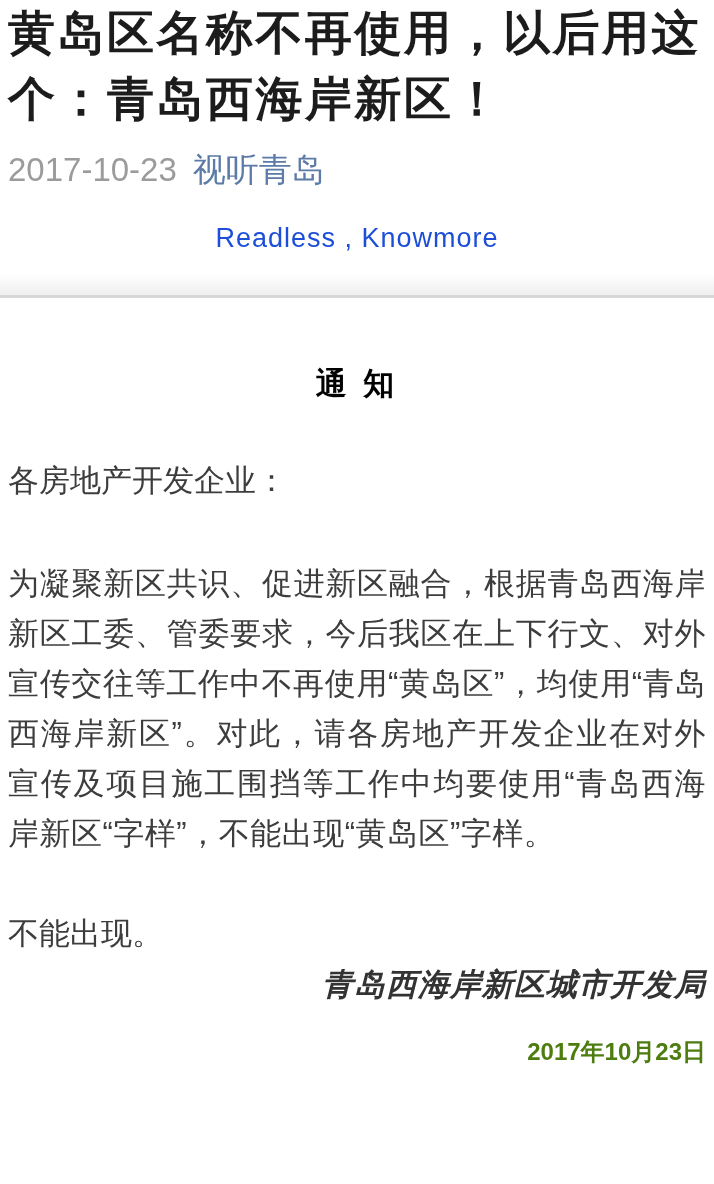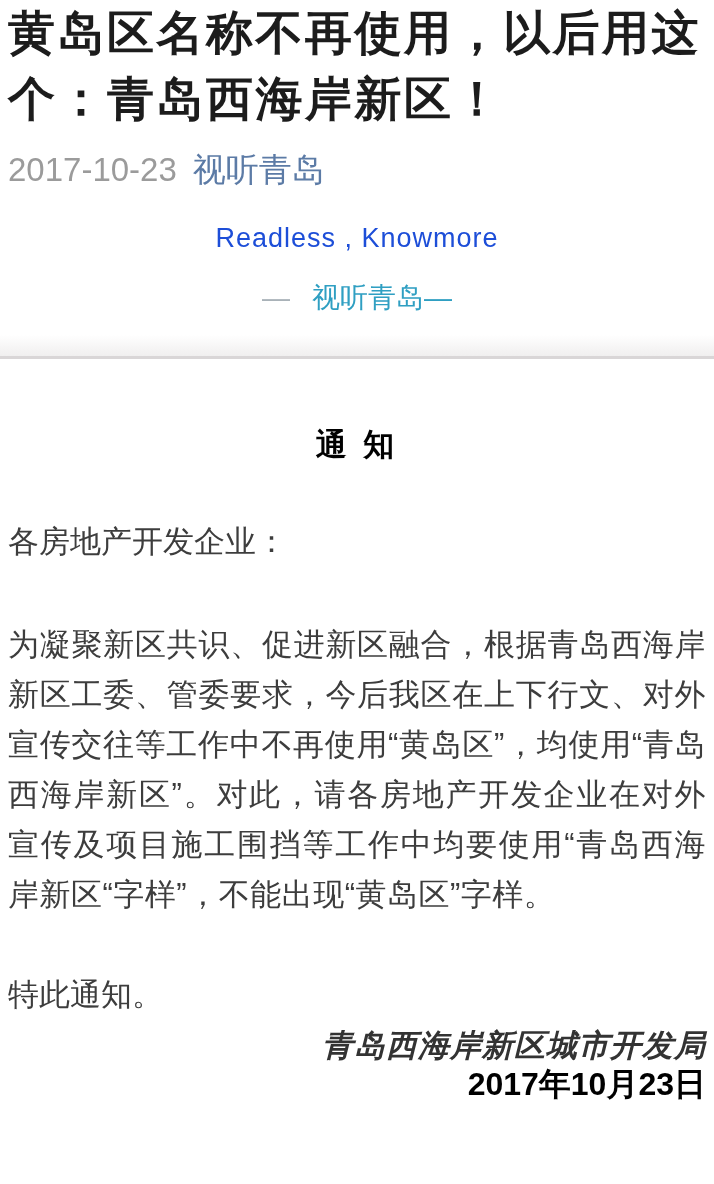--- a/index.html
+++ b/index.html
@@ -111,54 +111,51 @@
     margin: 13px 0 0;
     text-align: right;
     font-size: 31px;
     line-height: 38px;
     font-weight: 700;
     letter-spacing: 1px;
     color: #333333;
     font-style: italic;
   }
   .sign-date {
-    margin: 0 0 0;
+    margin: 29px 0 0;
     text-align: right;
-    font-size: 32px;
+    font-size: 24px;
     line-height: 38px;
     font-weight: 700;
-    color: #000000;
+    color: #4d7c0f;
   }
 </style>
 </head>
 <body>
 
 <div class="page">
 
   <h1 class="article-title">黄岛区名称不再使用，以后用这个：青岛西海岸新区！</h1>
 
   <div class="meta-row">
     <span class="publish-date">2017-10-23</span><a class="account-link">视听青岛</a>
   </div>
 
   <div class="slogan">Readless , Knowmore</div>
 
-  <div class="account-line">
-    <span class="dash-prefix">—</span><a class="teal-account">视听青岛</a><span class="dash-suffix">—</span>
-  </div>
 
   <div class="section-divider"></div>
 
   <section class="notice">
     <h2 class="notice-heading">通 知</h2>
 
     <p class="salutation">各房地产开发企业：</p>
 
     <p class="notice-body">为凝聚新区共识、促进新区融合，根据青岛西海岸新区工委、管委要求，今后我区在上下行文、对外宣传交往等工作中不再使用“黄岛区”，均使用“青岛西海岸新区”。对此，请各房地产开发企业在对外宣传及项目施工围挡等工作中均要使用“青岛西海岸新区“字样”，不能出现“黄岛区”字样。</p>
 
-    <p class="closing">特此通知。</p>
+    <p class="closing">不能出现。</p>
 
     <p class="signature">青岛西海岸新区城市开发局</p>
 
     <p class="sign-date">2017年10月23日</p>
   </section>
 
 </div>
 
 </body></html>

